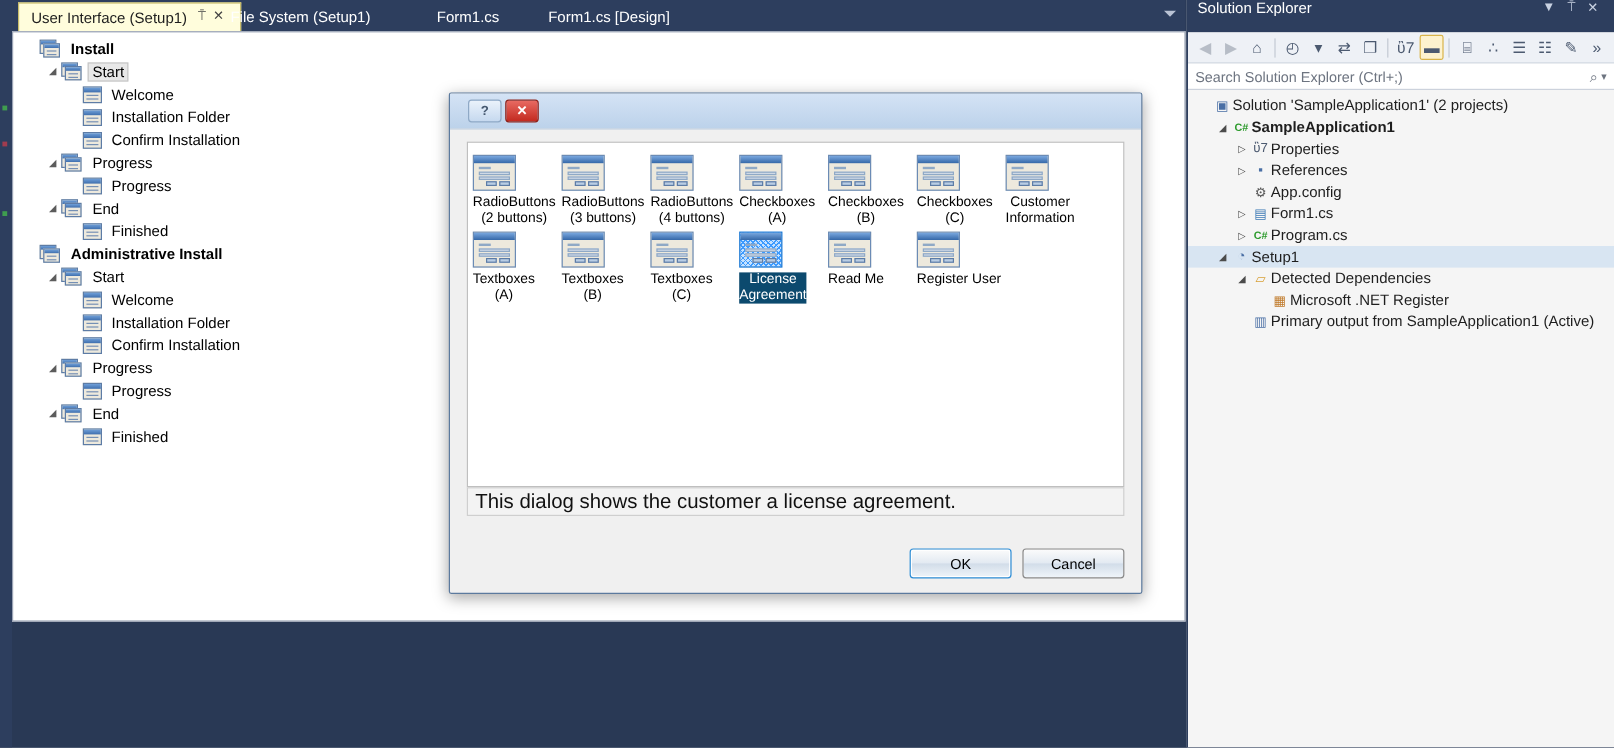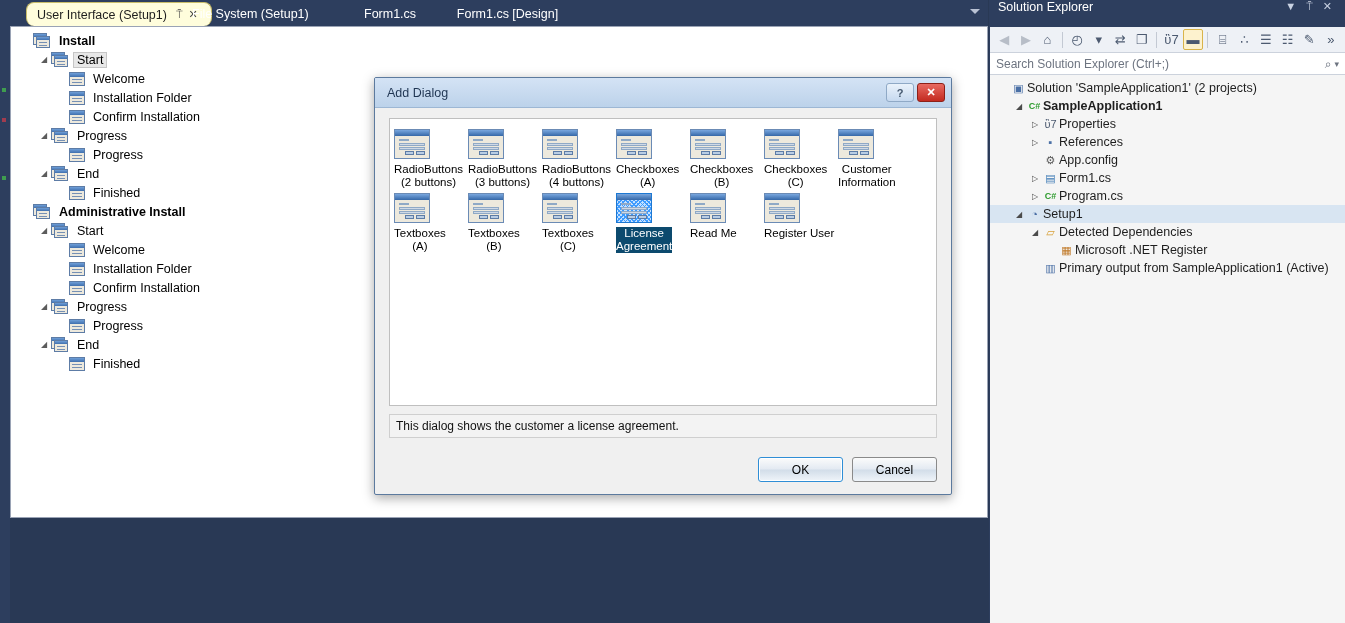--- a/index.html
+++ b/index.html
@@ -175,24 +175,24 @@
       repeating-linear-gradient(-45deg, #3d9bff 0 1px, transparent 1px 3px);
     background-color: #c6e2ff;
     border-color: #1d78d2;
   }
   .cell .cap {
     font-size: 11.5px; line-height: 13px; color:#000; white-space: pre-line;
   }
   .cell.selected .cap { background:#0c4a6e; color:#fff; }
 
   .desc {
-    margin-top: 8px; height: 24px;
+    height: 24px;
     background: #f3f3f3; border: 1px solid #cfcfcf;
     display:flex; align-items:center; padding: 0 6px;
-    font-size: 12px; color:#111;
+    font-size: 17px; color:#111;
   }
   .dlg-foot {
     position:absolute; right: 14px; bottom: 12px; display:flex; gap: 9px;
   }
   .btn {
     width: 85px; height: 25px; font-size: 12px; color:#000;
     display:flex; align-items:center; justify-content:center;
     background: linear-gradient(#fbfbfb,#e3eaf2 48%,#d2dde9 52%,#eff4f9);
     border: 1px solid #8a8a8a; border-radius: 3px;
   }
@@ -248,21 +248,21 @@
 <div id="app">
 
   <div class="left-strip">
     <div class="strip-mark" style="top:88px;background:#3f9d4f;"></div>
     <div class="strip-mark" style="top:118px;background:#a03c4f;"></div>
     <div class="strip-mark" style="top:176px;background:#3f9d4f;"></div>
   </div>
 
   <div class="tabbar">
     <div id="tabs-host">
-        <div class="tab active" style="left: 16px; border-radius: 8px;">
+        <div class="tab active" style="left: 5px;">
           <span class="tab-label">User Interface (Setup1)</span>
           <span class="tab-pin">⍑</span>
           <span class="tab-close">✕</span>
         </div>
         <div class="tab" style="left: 172px;">
           <span class="tab-label">File System (Setup1)</span>
         </div>
         <div class="tab" style="left: 344px;">
           <span class="tab-label">Form1.cs</span>
         </div>
@@ -386,21 +386,20 @@
         </div>
         <div class="tnode" style="padding-left: 44px;">
           <span class="arrow none"></span>
           <span class="ico-dlg"></span>
           <span class="tlabel">Finished</span>
         </div>
       </div>
 
     <div class="dlg" style="left:363px; top:50px;">
       <div class="dlg-title">
-        <span class="t">Add Dialog</span>
         <span class="btn-help">?</span>
         <span class="btn-close">✕</span>
       </div>
       <div class="dlg-body">
         <div class="icon-pane" id="icon-grid-host">
             <div class="grid-row">
               <div class="cell">
                 <div class="glyph">
                   <span class="lines">
                     <i></i>

